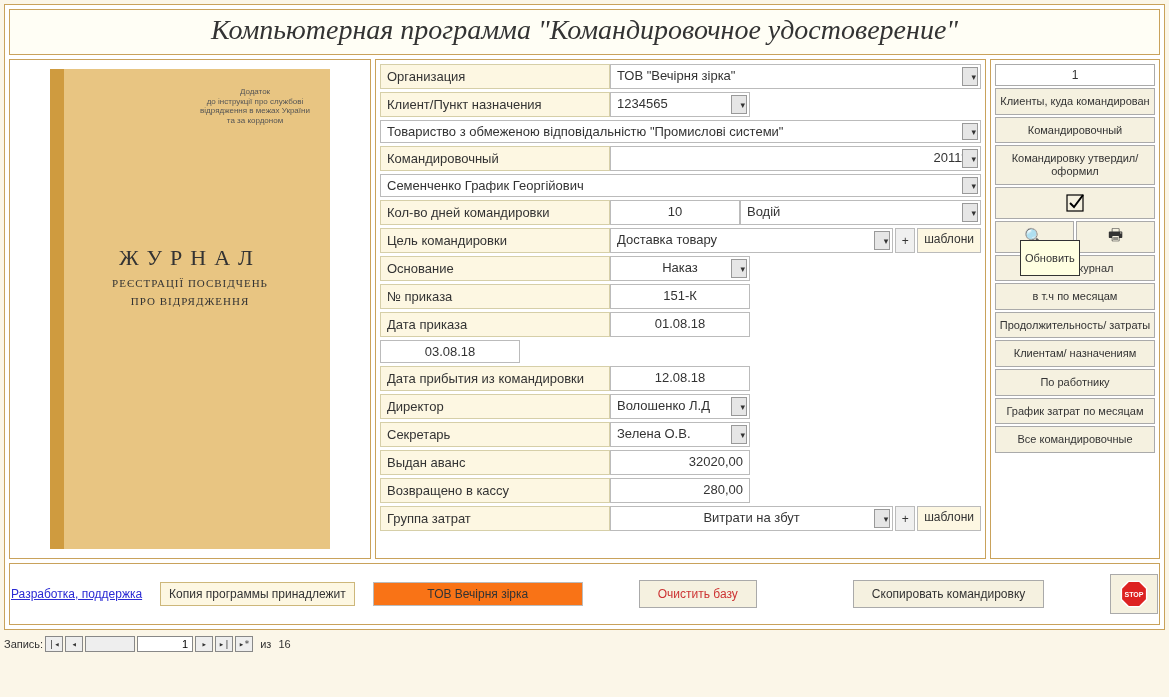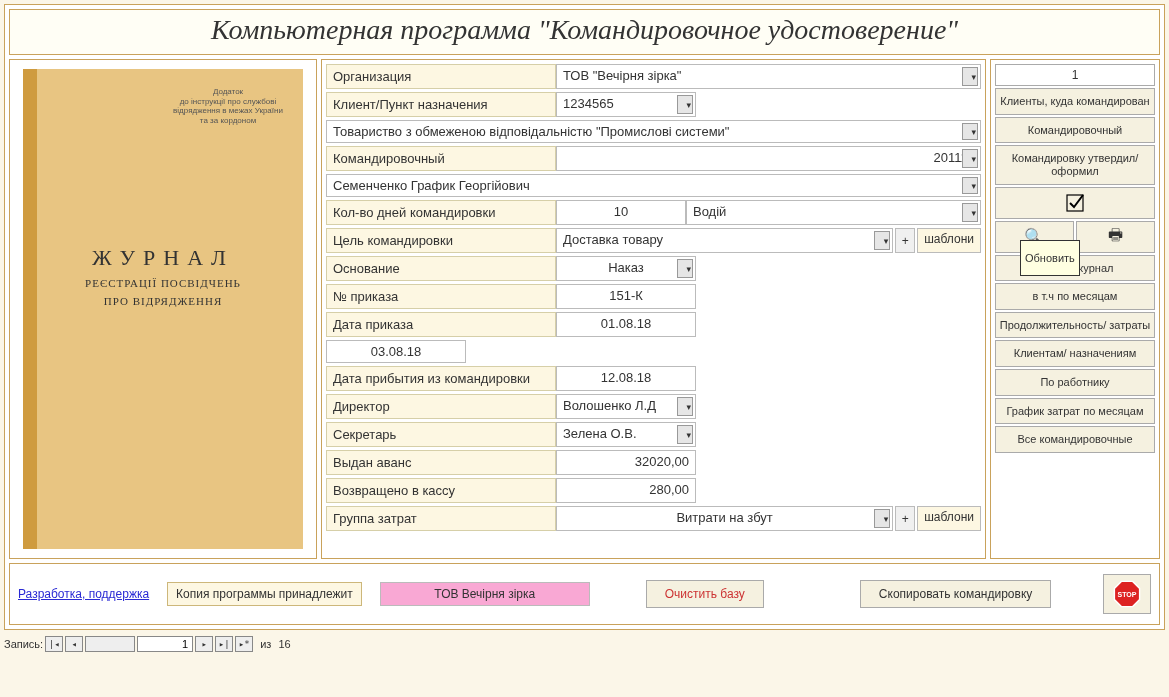--- a/index.html
+++ b/index.html
@@ -28,21 +28,21 @@
     margin-bottom: 4px;
   }
   .main-row {
     display: flex;
     gap: 4px;
   }
   .book-col {
     border: 1px solid #c9a25b;
     padding: 4px;
     background: #fff;
-    width: 308px;
+    width: 362px;
     height: 500px;
     display:flex;
     align-items:center;
     justify-content:center;
   }
   .book {
     width: 280px;
     height: 480px;
     background: #e8c582;
     position: relative;
@@ -144,28 +144,28 @@
   .tooltip {
     position:absolute;
     background:#ffffe1;border:1px solid #333;
     font-size:11px;padding:11px 4px;
     left:24px;top:18px;white-space:nowrap;z-index:5;
   }
   .footer {
     border:1px solid #c9a25b;
     background:#fff;
     margin-top:4px;
-    padding:10px 8px;
+    padding:10px 1px;
     display:flex;
     align-items:center;
     gap:18px;
   }
   .link { color:#2a2ad4;text-decoration:underline;font-size:12px;cursor:pointer;}
   .copy-lbl { border:1px solid #cdb77a;background:#fdf7e2;padding:4px 8px;font-size:12px;}
-  .copy-val { border:1px solid #bbb;background:#f9a8d4;padding:4px 8px;font-size:12px;width:210px;text-align:center;}
+  .copy-val { border:1px solid #bbb;background:#f97316;padding:4px 8px;font-size:12px;width:210px;text-align:center;}
   .big-btn {
     border:1px solid #aaa;background:#f5f1e0;padding:6px 18px;font-size:12px;cursor:pointer;
     text-align:center;line-height:1.2;
   }
   .big-btn.red { color:#c33;}
   .stop {
     width:48px;height:40px;display:flex;align-items:center;justify-content:center;
     border:1px solid #aaa;background:#f5f1e0;cursor:pointer;
   }
   .stop svg { width:28px;height:28px;}

